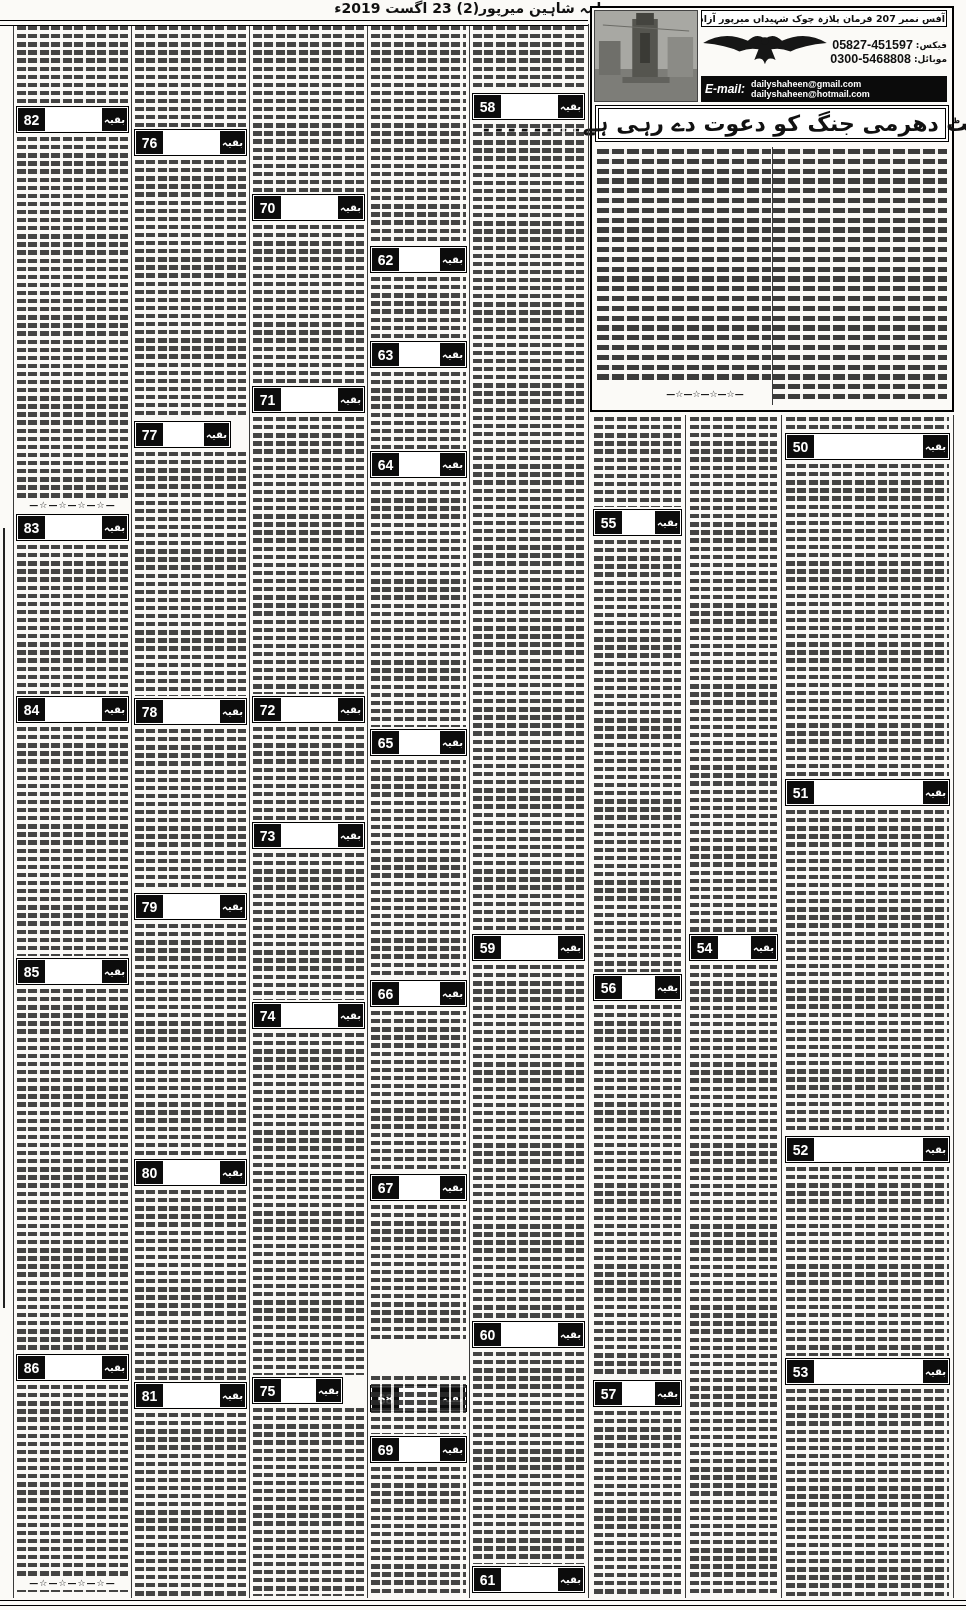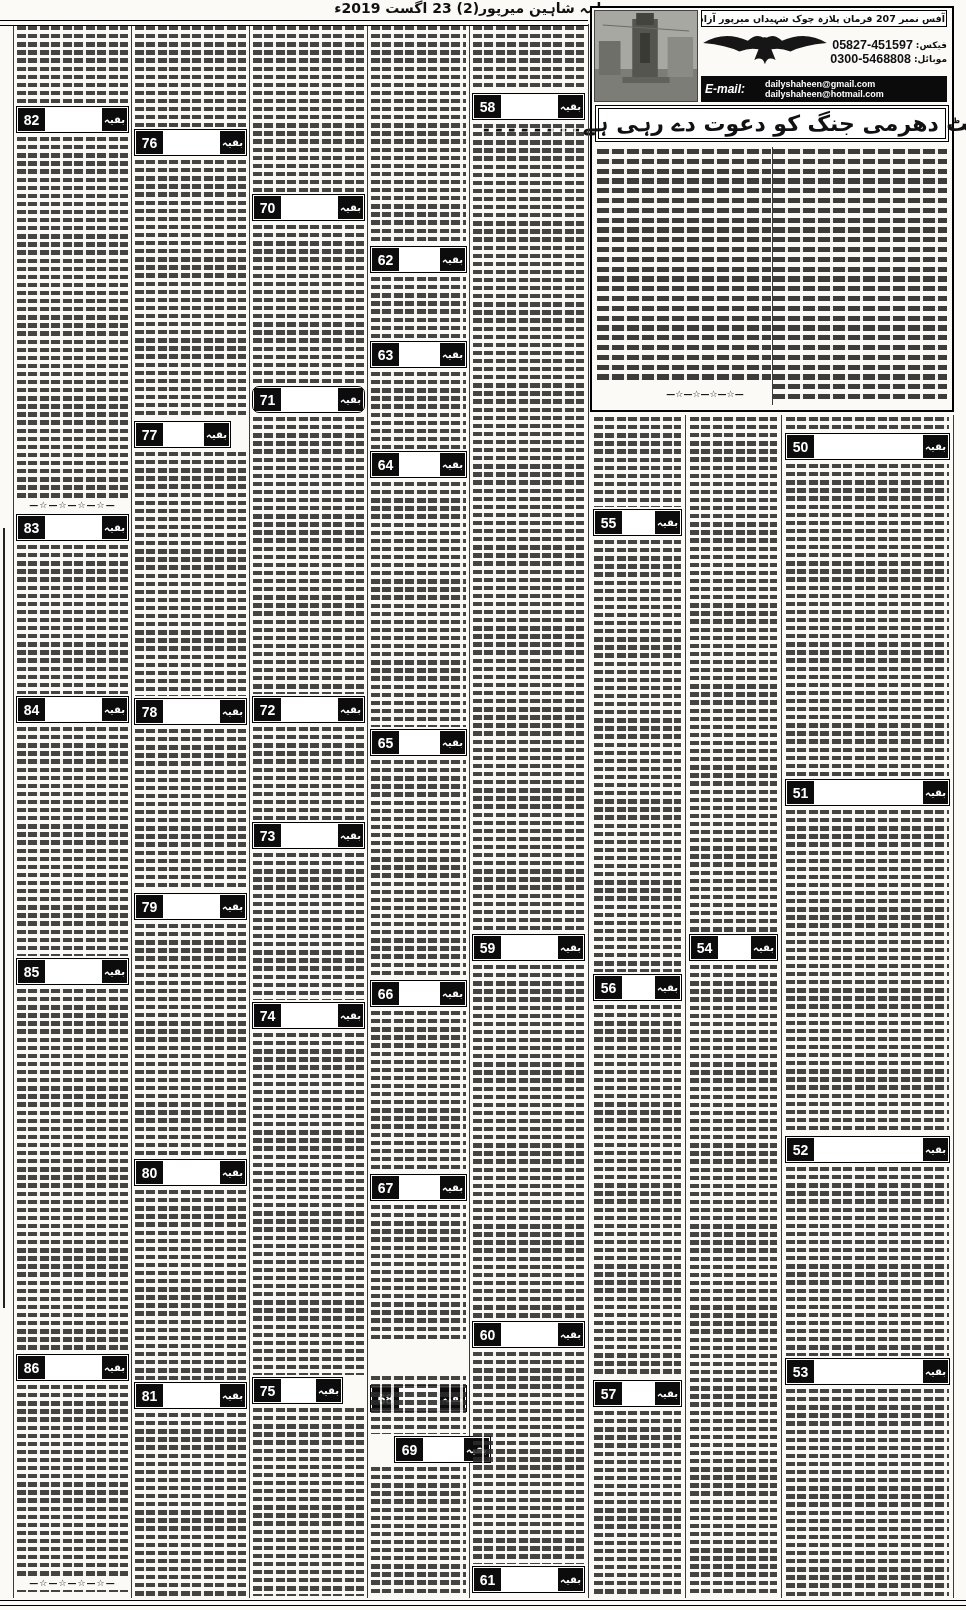--- a/index.html
+++ b/index.html
@@ -36,21 +36,21 @@
   #photo{width:104px;height:100%;border:1px solid #444;box-sizing:border-box;background:#9a9a96;}
   #contact{flex:1;display:flex;flex-direction:column;margin:0 3px;min-width:0;}
   #officeline{border:1.4px solid #000;background:#fff;text-align:center;direction:rtl;
               font:bold 9.5px "DejaVu Sans",sans-serif;padding:2px 1px;white-space:nowrap;overflow:hidden;}
   #midrow{flex:1;display:flex;align-items:center;}
   #eagle{width:52%;height:100%;display:flex;align-items:center;justify-content:center;}
   #phones{width:48%;direction:rtl;text-align:left;}
   .phline{font:bold 9px "DejaVu Sans",sans-serif;display:flex;align-items:center;justify-content:flex-start;direction:rtl;}
   .phnum{font:bold 12.5px "Liberation Sans",sans-serif;direction:ltr;margin-right:3px;}
   #emailbar{background:#0b0b0b;color:#fff;display:flex;align-items:center;padding:1px 4px;height:24px;}
-  #emaillabel{font:bold italic 12px "Liberation Sans",sans-serif;margin-right:20px;}
+  #emaillabel{font:bold italic 12px "Liberation Sans",sans-serif;margin-right:6px;}
   #emails{display:flex;flex-direction:column;line-height:10.5px;
           font:bold 9px "Liberation Sans",sans-serif;}
   #logo{width:88px;position:relative;border-left:1px solid #666;}
   #logo .tinytx{position:absolute;top:1px;left:2px;right:2px;height:14px;opacity:.7;}
   #logochip{position:absolute;top:17px;left:2px;width:34px;height:22px;background:#0c0c0c;color:#fff;
             font:bold 5.5px "Liberation Sans",sans-serif;text-align:center;line-height:7px;padding-top:1px;box-sizing:border-box;}
   #logotitle{position:absolute;top:12px;right:2px;width:52px;text-align:center;
              font:bold 34px "DejaVu Sans",sans-serif;line-height:40px;direction:rtl;}
   #logosub{position:absolute;top:52px;left:36px;font:bold 8px "DejaVu Sans",sans-serif;direction:rtl;}
   #editorline{position:absolute;bottom:1px;left:0;right:0;text-align:center;
@@ -209,21 +209,21 @@
       <span class="num">81</span>
       <span class="baq">بقیہ</span>
     </div>
     <div class="tx" style="left: 135px; top: 1413px; width: 111px; height: 183px;"></div>
     <div class="tx" style="left: 253px; top: 26px; width: 111px; height: 166px;"></div>
     <div class="cbar" style="left: 252px; top: 194px; width: 113px;">
       <span class="num">70</span>
       <span class="baq">بقیہ</span>
     </div>
     <div class="tx" style="left: 253px; top: 225px; width: 111px; height: 159px;"></div>
-    <div class="cbar" style="left: 252px; top: 386px; width: 113px; border-radius: 7px;">
+    <div class="cbar" style="left: 252px; top: 386px; width: 113px;">
       <span class="num">71</span>
       <span class="baq">بقیہ</span>
     </div>
     <div class="tx" style="left: 253px; top: 417px; width: 111px; height: 277px;"></div>
     <div class="cbar" style="left: 252px; top: 696px; width: 113px;">
       <span class="num">72</span>
       <span class="baq">بقیہ</span>
     </div>
     <div class="tx" style="left: 253px; top: 727px; width: 111px; height: 93px;"></div>
     <div class="cbar" style="left: 252px; top: 822px; width: 113px;">
@@ -270,21 +270,21 @@
     <div class="cbar" style="left: 370px; top: 1174px; width: 97px;">
       <span class="num">67</span>
       <span class="baq">بقیہ</span>
     </div>
     <div class="tx" style="left: 371px; top: 1205px; width: 95px; height: 138px;"></div>
     <div class="cbar" style="left: 370px; top: 1345px; width: 97px; margin-top: 40px;">
       <span class="num">68</span>
       <span class="baq">بقیہ</span>
     </div>
     <div class="tx" style="left: 371px; top: 1376px; width: 95px; height: 58px;"></div>
-    <div class="cbar" style="left: 370px; top: 1436px; width: 97px; margin-left: 24px;">
+    <div class="cbar" style="left: 370px; top: 1436px; width: 97px;">
       <span class="num">69</span>
       <span class="baq">بقیہ</span>
     </div>
     <div class="tx" style="left: 371px; top: 1467px; width: 95px; height: 129px;"></div>
     <div class="tx" style="left: 473px; top: 26px; width: 111px; height: 65px;"></div>
     <div class="cbar" style="left: 472px; top: 93px; width: 113px;">
       <span class="num">58</span>
       <span class="baq">بقیہ</span>
     </div>
     <div class="tx" style="left: 473px; top: 124px; width: 111px; height: 808px;"></div>

